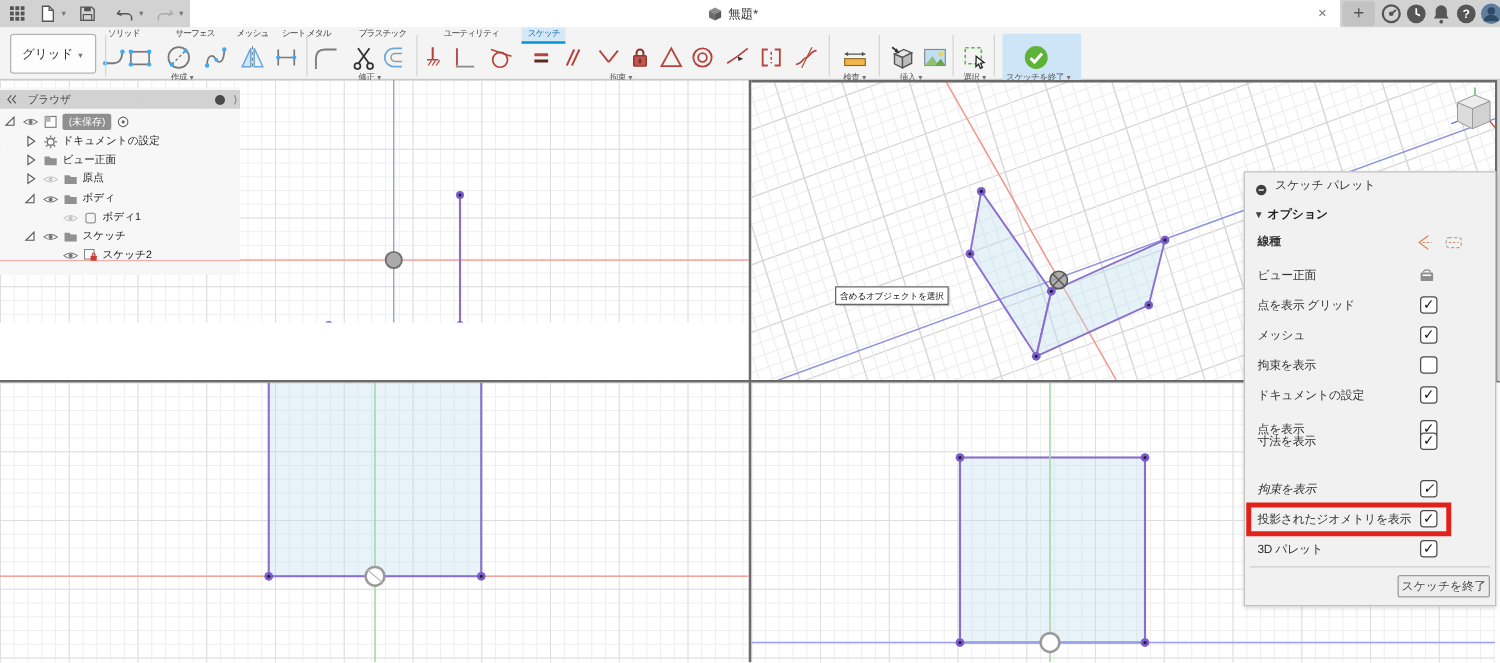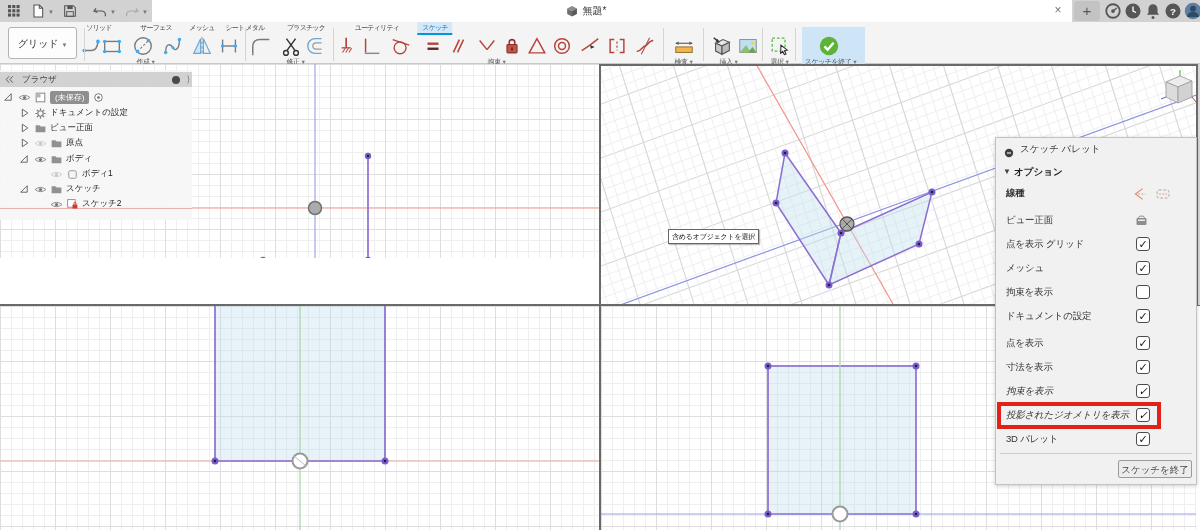--- a/index.html
+++ b/index.html
@@ -712,29 +712,29 @@
             <div class="ctrl checkbox"></div>
           </div>
           <div class="pal-row" style="left: 0px; top: 167px;">
             <span class="lb">ドキュメントの設定</span>
             <div class="ctrl checkbox">✓</div>
           </div>
           <div class="pal-row" style="left: 0px; top: 194px;">
             <span class="lb">点を表示</span>
             <div class="ctrl checkbox">✓</div>
           </div>
-          <div class="pal-row" style="left: 0px; top: 218px;">
+          <div class="pal-row" style="left: 0px; top: 204px;">
             <span class="lb">寸法を表示</span>
             <div class="ctrl checkbox">✓</div>
           </div>
           <div class="pal-row" style="left: 0px; top: 242px; font-style: italic;">
             <span class="lb">拘束を表示</span>
             <div class="ctrl checkbox">✓</div>
           </div>
-          <div class="pal-row" style="left: 0px; top: 266px; font-style: italic;">
+          <div class="pal-row" style="left: 0px; top: 266px;">
             <span class="lb">投影されたジオメトリを表示</span>
             <div class="ctrl checkbox">✓</div>
           </div>
           <div class="pal-row" style="left: 0px; top: 290px;">
             <span class="lb">3D パレット</span>
             <div class="ctrl checkbox">✓</div>
           </div>
         </div>
       <div class="pal-btm"></div>
       <div class="pal-btn">スケッチを終了</div>

